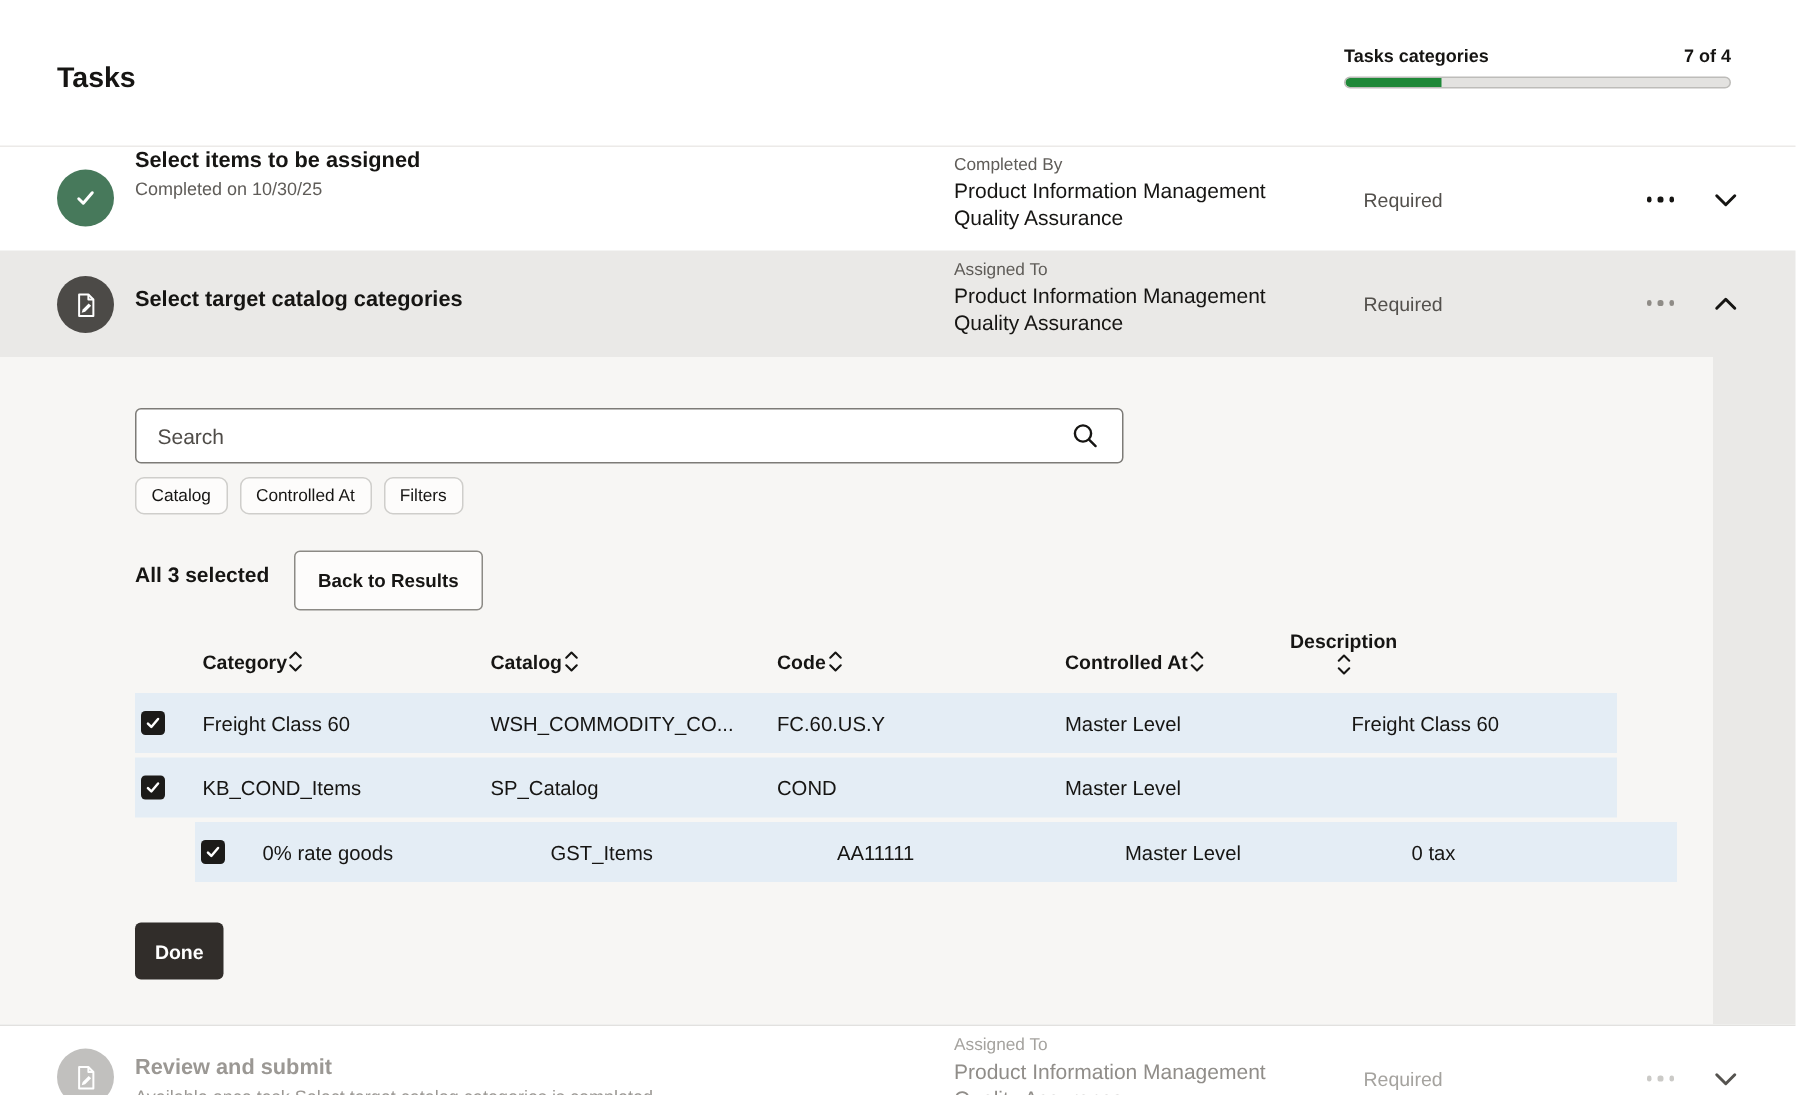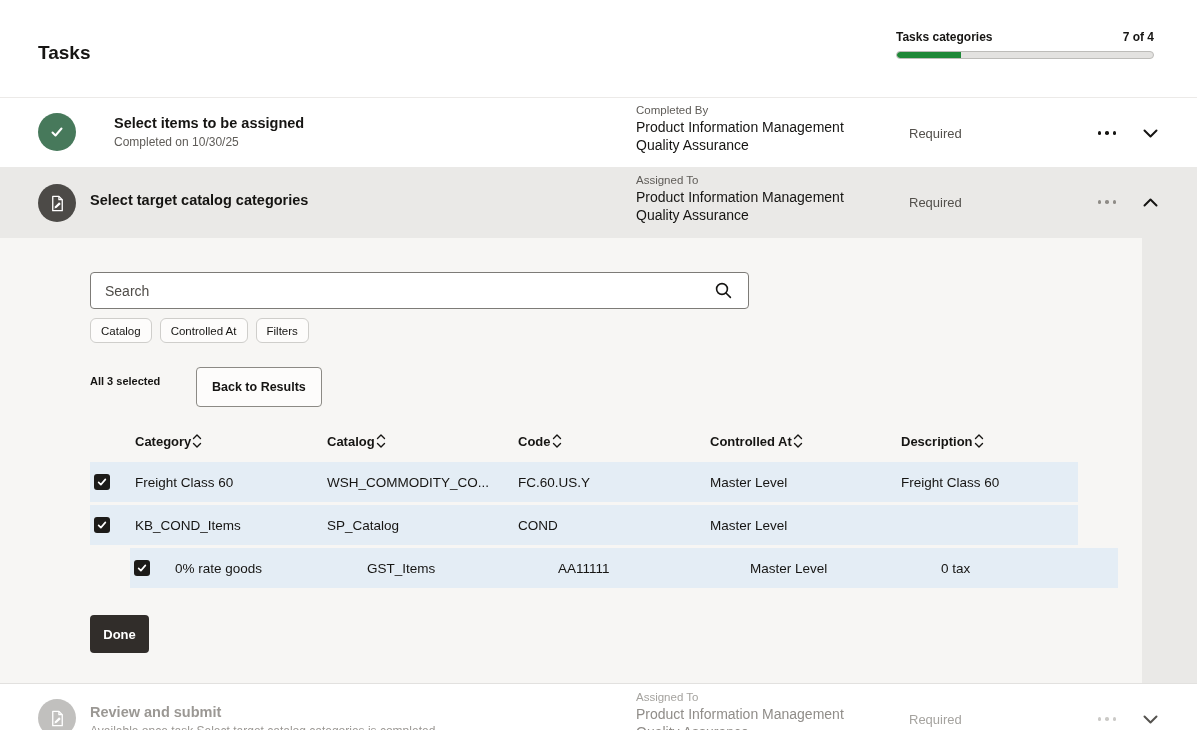--- a/index.html
+++ b/index.html
@@ -20,21 +20,21 @@
   .row-2 { top:167px; height:71px; background:#eae9e7; }
   .row-3 { top:683px; height:70px; background:#ffffff; border-top:1px solid #e2e1df; }
 
   .task-circle { position:absolute; left:38px; width:38px; height:38px; border-radius:50%;
                  display:flex; align-items:center; justify-content:center; }
   .circle-completed { background:#47795b; top:15px; }
   .circle-active { background:#4c4a47; top:17px; }
   .circle-locked { background:#c1c0be; top:15px; }
 
   .task-text { position:absolute; left:90px; }
-  .row-1 .task-text { top:17px;margin-left:24px; }
+  .row-1 .task-text { top:1px; }
   .row-2 .task-text { top:25px; }
   .row-3 .task-text { top:20px; }
   .task-title { font-size:14.5px; font-weight:bold; color:#161513; }
   .task-sub { font-size:12px; color:#5f5c58; margin-top:4px; }
   .row-3 .task-title, .row-3 .task-sub { color:#9b9894; }
 
   .task-meta { position:absolute; left:636px; width:232px; top:7px; }
   .row-1 .task-meta { top:6px; }
   .meta-label { font-size:11.5px; color:#5f5c58; margin-bottom:3px; }
   .meta-value { font-size:14px; color:#161513; line-height:17.5px; }
@@ -66,30 +66,30 @@
                   font-family:"Liberation Sans", sans-serif; }
   .search-input::placeholder { color:#4f4c48; opacity:1; }
   .search-icon-btn { position:absolute; right:10px; top:0; height:100%; width:30px; display:flex;
                      align-items:center; justify-content:center; background:none; border:none; cursor:pointer; }
 
   .chip-row { position:absolute; left:90px; top:80px; display:flex; gap:8px; }
   .chip { height:25px; padding:0 10px; background:#fdfcfb; border:1px solid #cfcecb; border-radius:6px;
           font-size:11.5px; color:#161513; display:flex; align-items:center; cursor:pointer;
           font-family:"Liberation Sans", sans-serif; }
 
-  .selection-summary { position:absolute; left:90px; top:137px; font-size:11px; font-weight:bold; color:#161513; }
+  .selection-summary { position:absolute; left:90px; top:137px; font-size:14px; font-weight:bold; color:#161513; }
   .back-btn { position:absolute; left:196px; top:129px; height:40px; padding:0 15px; background:#fdfcfb;
               border:1px solid #8c8a85; border-radius:4px; font-size:12.5px; font-weight:bold; color:#161513;
               cursor:pointer; font-family:"Liberation Sans", sans-serif; }
 
   
   .tbl-header { position:absolute; left:90px; top:182px; width:988px; height:42px; }
   .th { position:absolute; top:0; height:42px; display:flex; align-items:center; gap:1px;
         font-size:13px; font-weight:bold; color:#161513; cursor:pointer; }
-  .th-0 { left:45px; } .th-1 { left:237px; } .th-2 { left:428px; } .th-3 { left:620px; } .th-4 { left:811px; }
+  .th-0 { left:45px; } .th-1 { left:237px; } .th-2 { left:428px; } .th-3 { left:620px; } .th-4 { left:770px;flex-direction:column; }
 
   .tbl-row { position:absolute; left:90px; width:988px; height:40px; background:#e4edf5; cursor:pointer; }
   .trow-0 { top:224px; } .trow-1 { top:267px; } .trow-2 { top:310px;margin-left:40px; }
   .cb { position:absolute; left:4px; top:12px; width:16px; height:16px; background:#1c1b19; border-radius:3px;
         display:flex; align-items:center; justify-content:center; cursor:pointer; }
   .td { position:absolute; top:0; height:40px; display:flex; align-items:center; font-size:13.5px; color:#161513; }
   .td-0 { left:45px; } .td-1 { left:237px; } .td-2 { left:428px; } .td-3 { left:620px; } .td-4 { left:811px; }
 
   .done-btn { position:absolute; left:90px; top:377px; width:59px; height:38px; background:#312d2a;
               border:none; border-radius:4px; color:#ffffff; font-size:13px; font-weight:bold; cursor:pointer;

